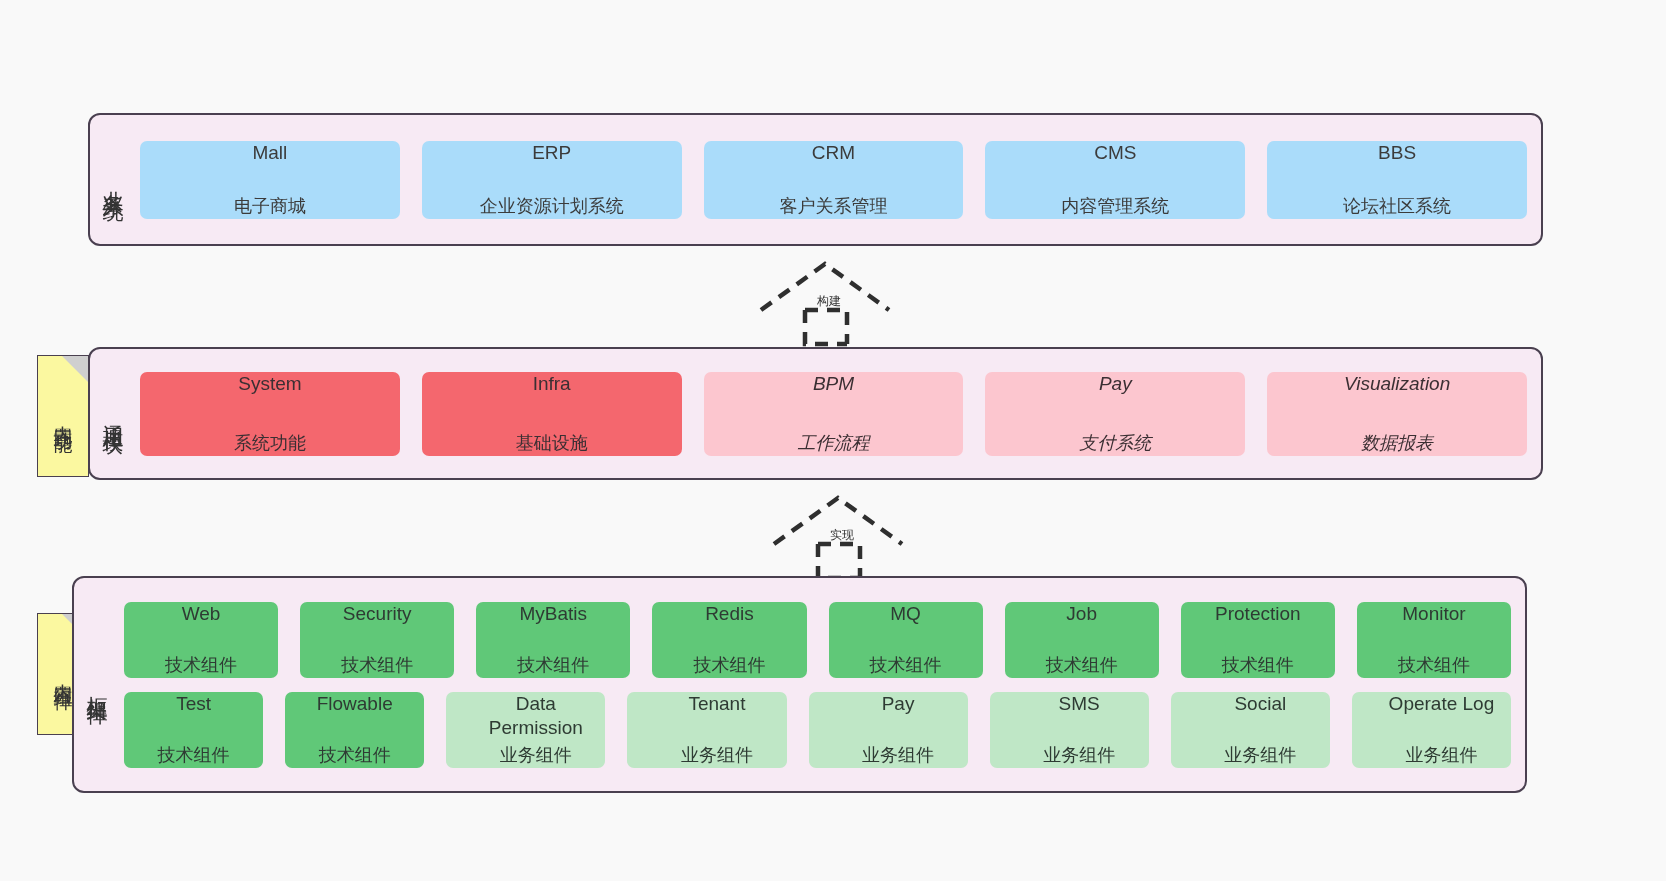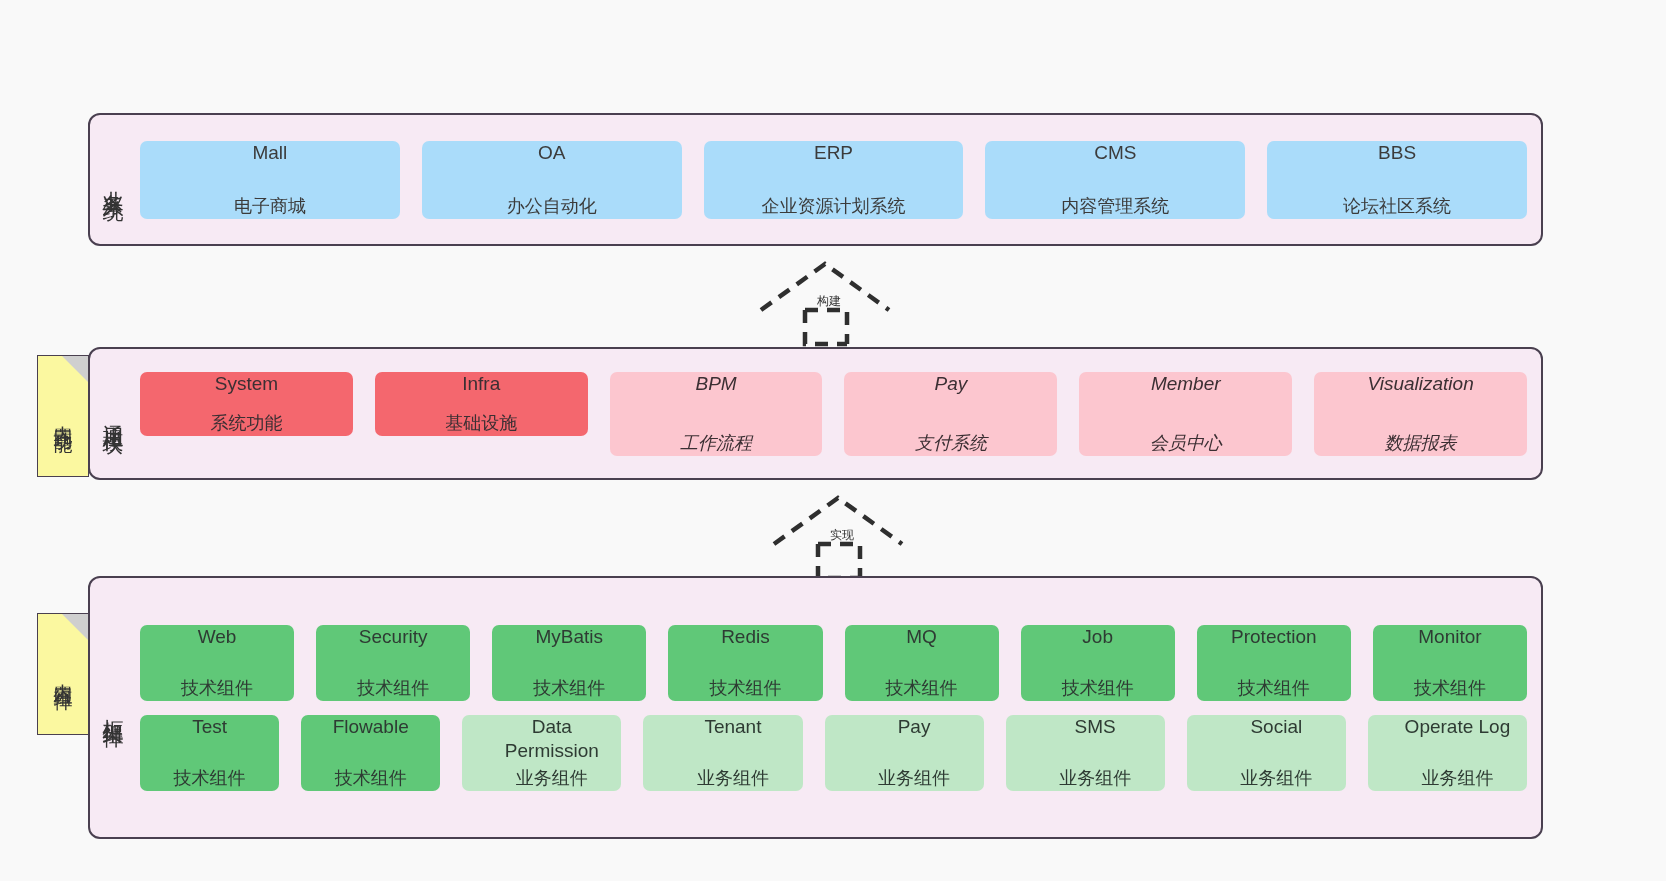--- a/index.html
+++ b/index.html
@@ -74,21 +74,21 @@
     align-items: center;
     justify-content: space-between;
     text-align: center;
     line-height: 1.3;
     user-select: none;
   }
   .card .t1 { font-size: 19px; }
   .card .t2 { font-size: 18px; }
 
   .biz-card    { background: #aadcfa; color: #3b3b3b; height: 78px; }
-  .mod-strong  { background: #f4676e; color: #3b2f33; height: 64px; }
+  .mod-strong  { background: #f4676e; color: #3b2f33; height: 84px; }
   .mod-light   { background: #fcc6cf; color: #3b2f33; height: 84px; font-style: italic; }
 
   
   .fw-dark  { background: #60c878; color: #2e3b33; height: 76px; }
   .fw-light { background: #bfe7c6; color: #2e3b33; height: 76px; padding-left: 20px; }
 
   
   .note {
     position: absolute;
     background: #fbf8a0;
@@ -137,26 +137,26 @@
 
   <div class="layer" id="layer-business-system" style="left:88px; top:113px; width:1455px; height:133px;">
     <div class="layer-title">业务系统</div>
     <div class="layer-body">
       <div class="row">
         <div class="card biz-card">
           <span class="t1">Mall</span>
           <span class="t2">电子商城</span>
         </div>
         <div class="card biz-card">
-          <span class="t1">OA</span>
-          <span class="t2">办公自动化</span>
-        </div>
-        <div class="card biz-card">
           <span class="t1">ERP</span>
           <span class="t2">企业资源计划系统</span>
+        </div>
+        <div class="card biz-card">
+          <span class="t1">CRM</span>
+          <span class="t2">客户关系管理</span>
         </div>
         <div class="card biz-card">
           <span class="t1">CMS</span>
           <span class="t2">内容管理系统</span>
         </div>
         <div class="card biz-card">
           <span class="t1">BBS</span>
           <span class="t2">论坛社区系统</span>
         </div>
       </div>
@@ -193,24 +193,20 @@
         </div>
         <div class="card mod-light">
           <span class="t1">BPM</span>
           <span class="t2">工作流程</span>
         </div>
         <div class="card mod-light">
           <span class="t1">Pay</span>
           <span class="t2">支付系统</span>
         </div>
         <div class="card mod-light">
-          <span class="t1">Member</span>
-          <span class="t2">会员中心</span>
-        </div>
-        <div class="card mod-light">
           <span class="t1">Visualization</span>
           <span class="t2">数据报表</span>
         </div>
       </div>
     </div>
   </div>
 
   <div class="uml-arrow" style="left:768px; top:492px; width:150px; height:86px;">
     <svg width="150" height="86" viewBox="0 0 150 86">
       <path d="M 6 52 L 70 6 L 134 52" fill="none" stroke="#2f2f2f" stroke-width="4.5" stroke-dasharray="13 9" stroke-linecap="butt"></path>
@@ -218,21 +214,21 @@
       <path d="M 50 52 L 50 86 L 92 86" fill="none" stroke="#2f2f2f" stroke-width="4.5" stroke-dasharray="13 9"></path>
     </svg>
   </div>
   <div class="uml-label" style="left:830px; top:527px;">实现</div>
 
   <div class="note" style="left:37px; top:613px; width:52px; height:122px;">
     <span class="fold"></span>
     <span class="note-text">内置组件</span>
   </div>
 
-  <div class="layer" id="layer-framework-component" style="left:88px; top:576px; width:1455px; height:263px;">
+  <div class="layer" id="layer-framework-component" style="left:72px; top:576px; width:1455px; height:217px;">
     <div class="layer-title">框架组件</div>
     <div class="layer-body">
 
       <div class="row">
         <div class="card fw-dark">
           <span class="t1">Web</span>
           <span class="t2">技术组件</span>
         </div>
         <div class="card fw-dark">
           <span class="t1">Security</span>

